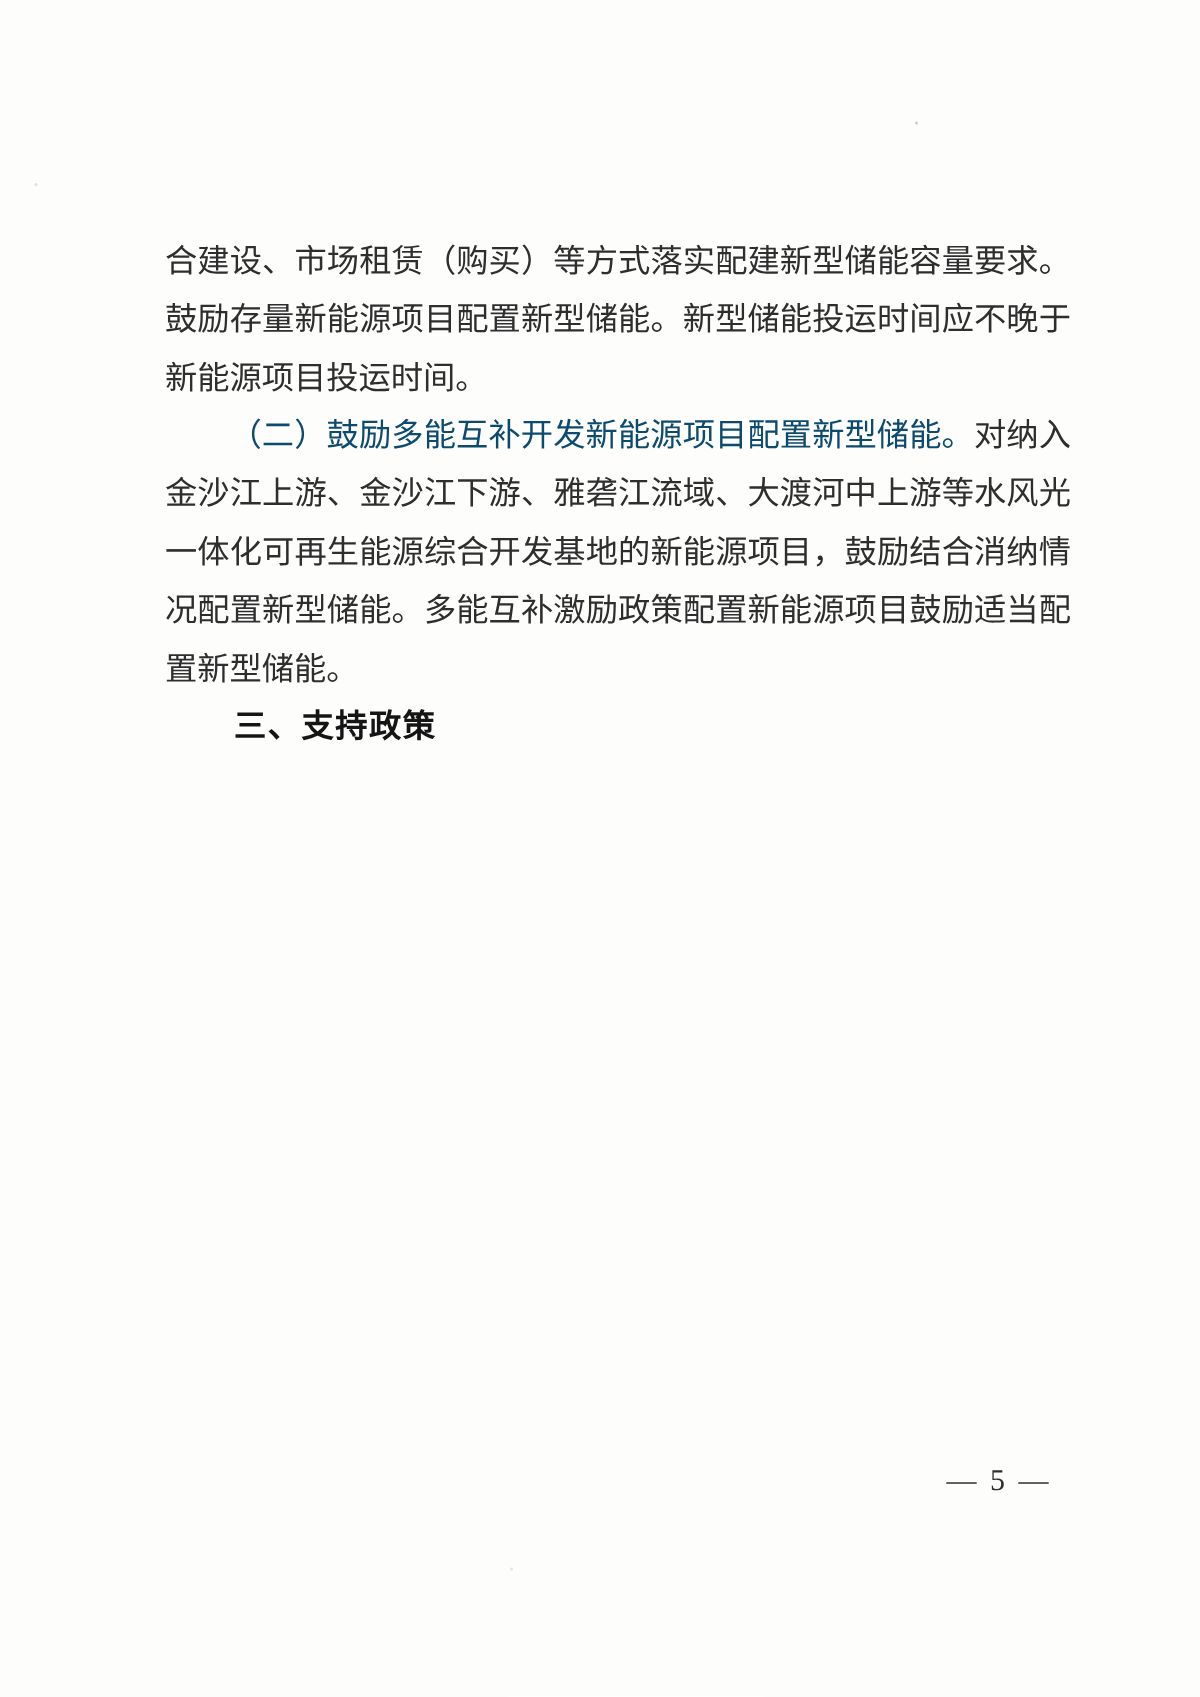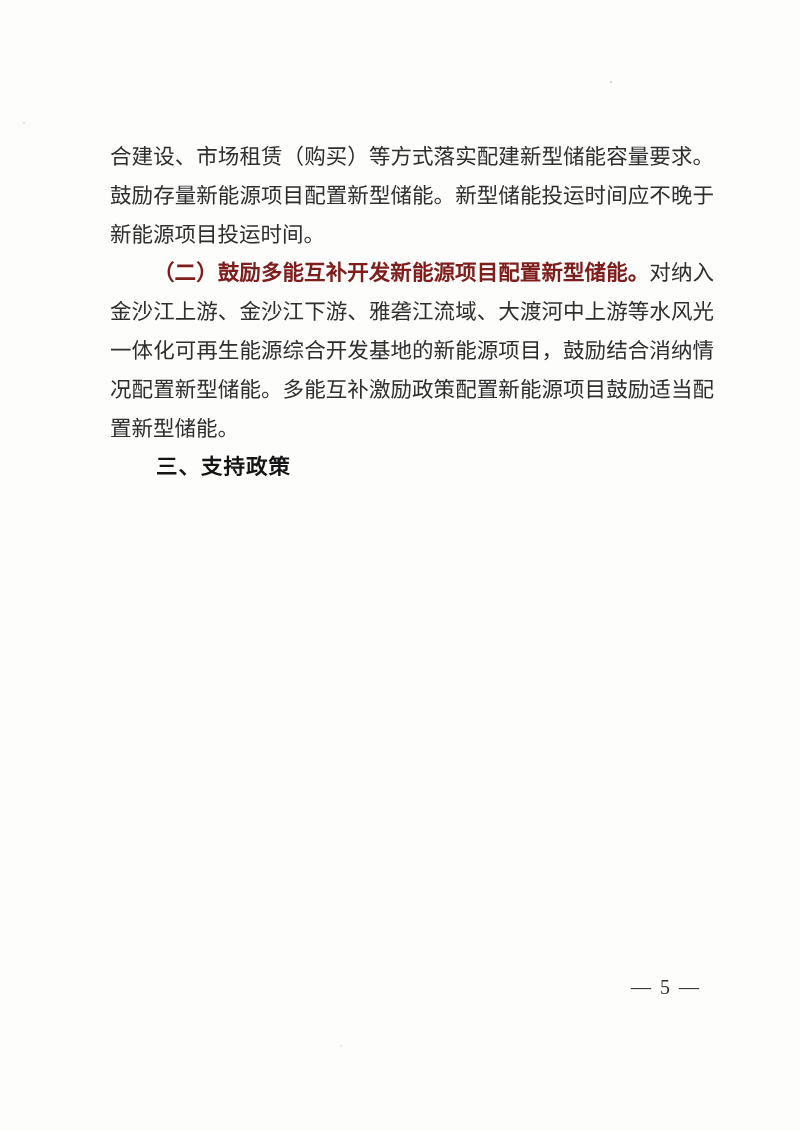--- a/index.html
+++ b/index.html
@@ -12,38 +12,38 @@
     height: 1131px;
     background: #fdfdfc;
     overflow: hidden;
     font-family: "Liberation Serif", "DejaVu Serif", serif;
     color: #2e2e2e;
   }
 
   .content {
     position: absolute;
     left: 110px;
-    top: 138px;
+    top: 155px;
     width: 604px;
   }
 
   .para {
     font-size: 21.5px;
     line-height: 38.8px;
     text-align: justify;
     text-justify: inter-ideograph;
     letter-spacing: 0px;
     color: #2e2e2e;
   }
 
   .para.indent { text-indent: 43px; }
 
   .lead {
-    font-weight: 700;
-    color: #7f1d1d;
+    font-weight: 400;
+    color: #0c4a6e;
   }
 
   .section-heading {
     font-size: 21.5px;
     line-height: 38.8px;
     font-weight: 700;
     font-family: Liberation Sans, sans-serif;
     color: #151515;
     text-indent: 46px;
     letter-spacing: 1px;

